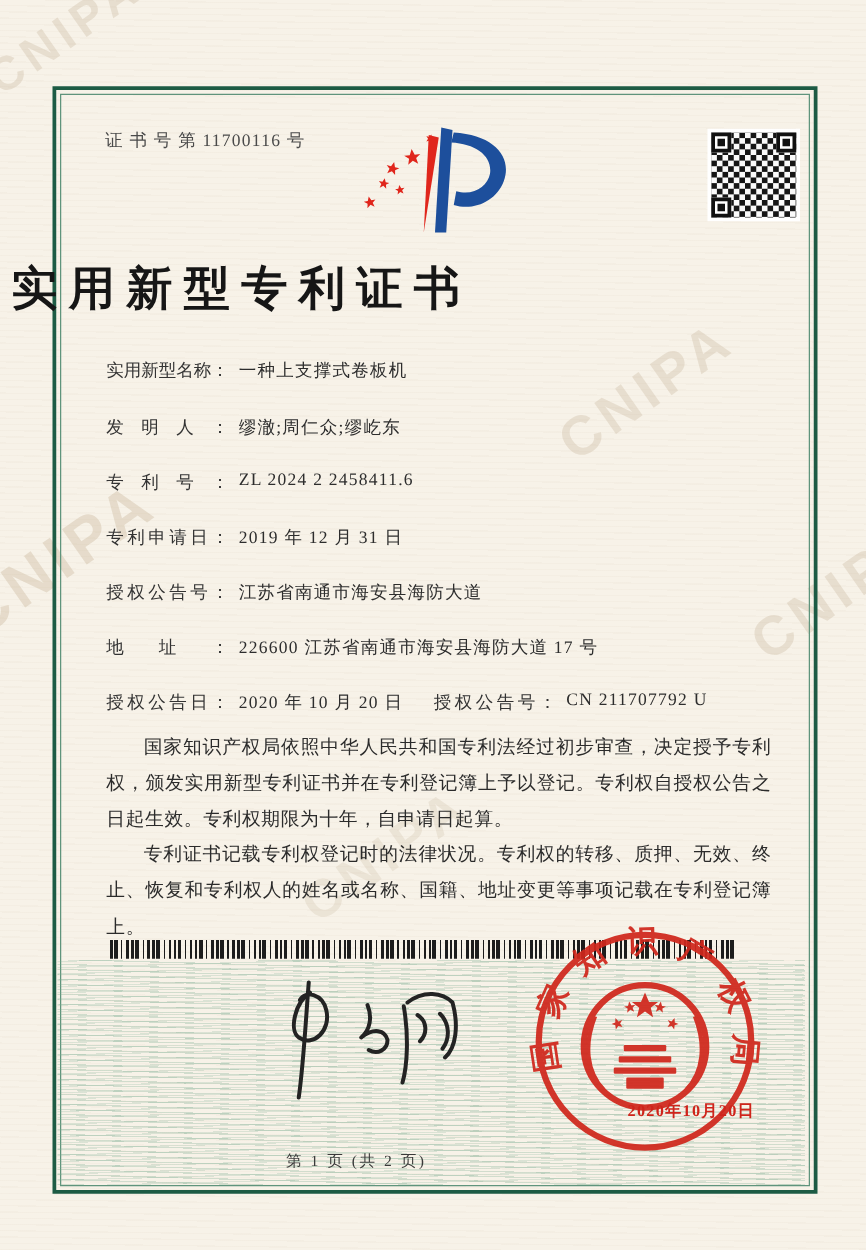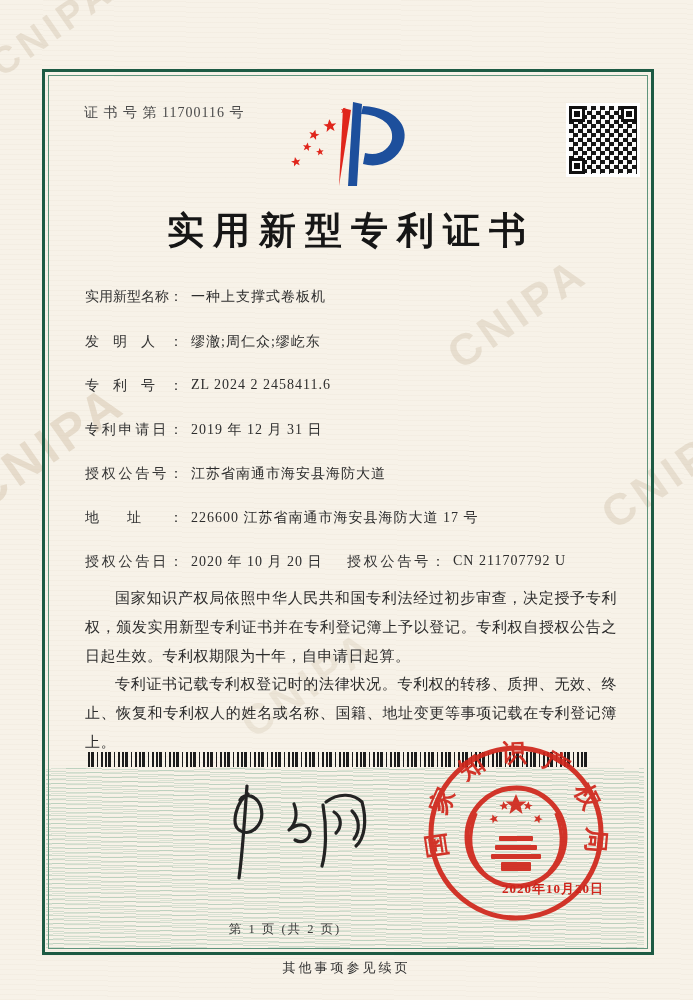--- a/index.html
+++ b/index.html
@@ -26,21 +26,21 @@
   .frame-inner{position:absolute;inset:3px;border:1px solid #5f947c;}
   .cert-no{position:absolute;left:84px;top:104px;font-size:14px;letter-spacing:1px;color:#4a4a4a;}
   .logo{position:absolute;left:284px;top:98px;width:134px;height:96px;}
   .qr{position:absolute;left:566px;top:103px;width:74px;height:74px;background:#fff;padding:3px;box-sizing:border-box;}
   .qr-body{position:relative;width:100%;height:100%;
     background:repeating-conic-gradient(#161616 0% 25%, #fafafa 0% 50%) 0 0/9px 9px;}
   .qf{position:absolute;width:16px;height:16px;border:3px solid #111;background:#fff;box-sizing:border-box;}
   .qf::after{content:"";position:absolute;inset:2px;background:#111;}
   .qf.tl{left:0;top:0;} .qf.tr{right:0;top:0;} .qf.bl{left:0;bottom:0;}
   .title{
-    position:absolute;left:0;top:206px;width:693px;text-align:center;
+    position:absolute;left:0;top:206px;width:693px;
     font-size:37px;font-weight:bold;color:#161616;letter-spacing:9px;text-indent:9px;
   }
   .fields{position:absolute;left:85px;top:288px;width:540px;font-size:14px;color:#333;}
   .field{position:absolute;left:0;white-space:nowrap;}
   .f0{top:0;} .f1{top:45px;} .f2{top:89px;} .f3{top:133px;} .f4{top:177px;} .f5{top:221px;} .f6{top:265px;}
   .lbl{display:inline-block;width:98px;text-align:justify;text-align-last:justify;vertical-align:top;color:#333;}
   .val{margin-left:8px;letter-spacing:1px;color:#2d2d2d;}
   .pair2{position:absolute;left:262px;top:0;white-space:nowrap;}
   .bodytext{
     position:absolute;left:85px;top:584px;width:532px;
@@ -185,15 +185,14 @@
       <rect x="74" y="104" width="42" height="5" rx="1"></rect>
       <rect x="70" y="113" width="50" height="5" rx="1"></rect>
       <rect x="80" y="121" width="30" height="9" rx="1"></rect>
       <path d="M55,72 C46,95 48,116 62,131" fill="none" stroke="#d0271c" stroke-width="3.5"></path>
       <path d="M135,72 C144,95 142,116 128,131" fill="none" stroke="#d0271c" stroke-width="3.5"></path>
     </g>
   </svg>
   <div class="seal-date">2020年10月20日</div>
 
   <div class="page-info">第 1 页 (共 2 页)</div>
-  <div class="bottom-note">其他事项参见续页</div>
 
 </div>
 
 </body></html>

